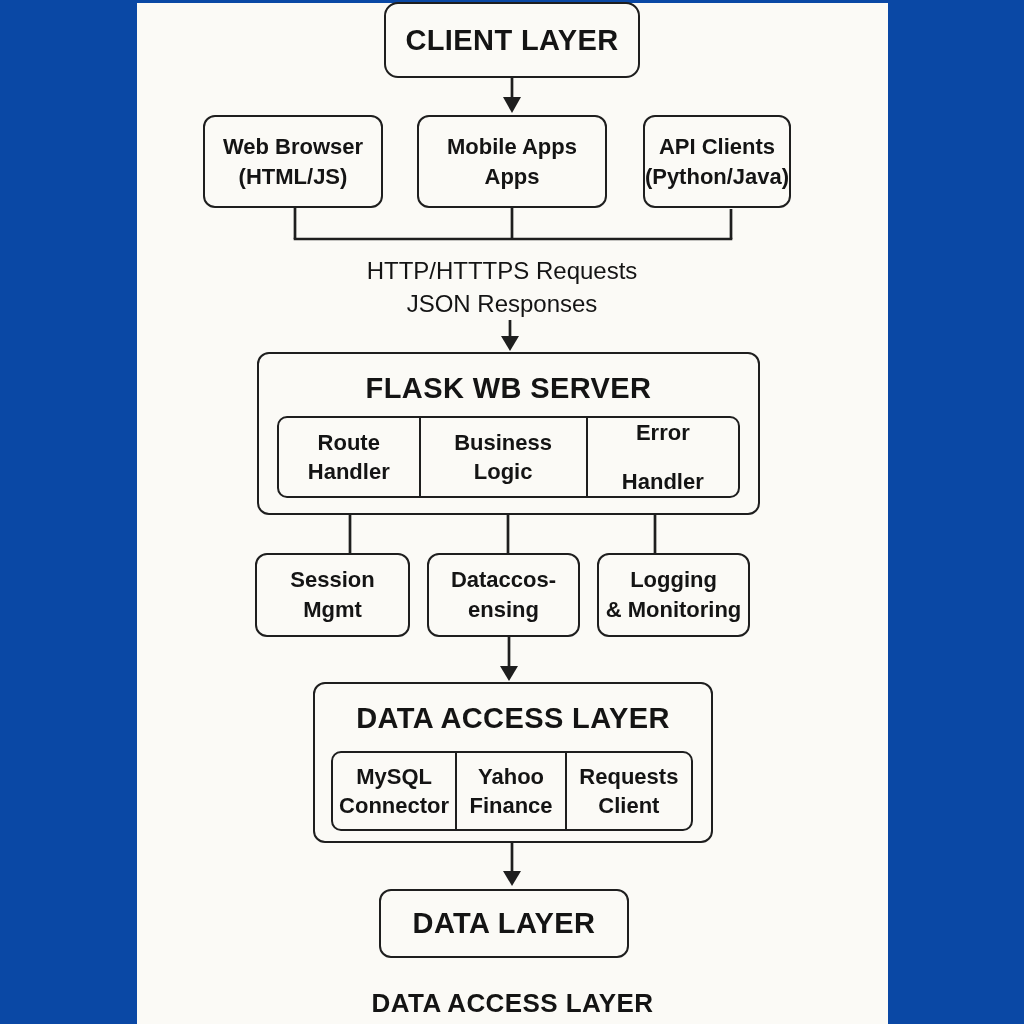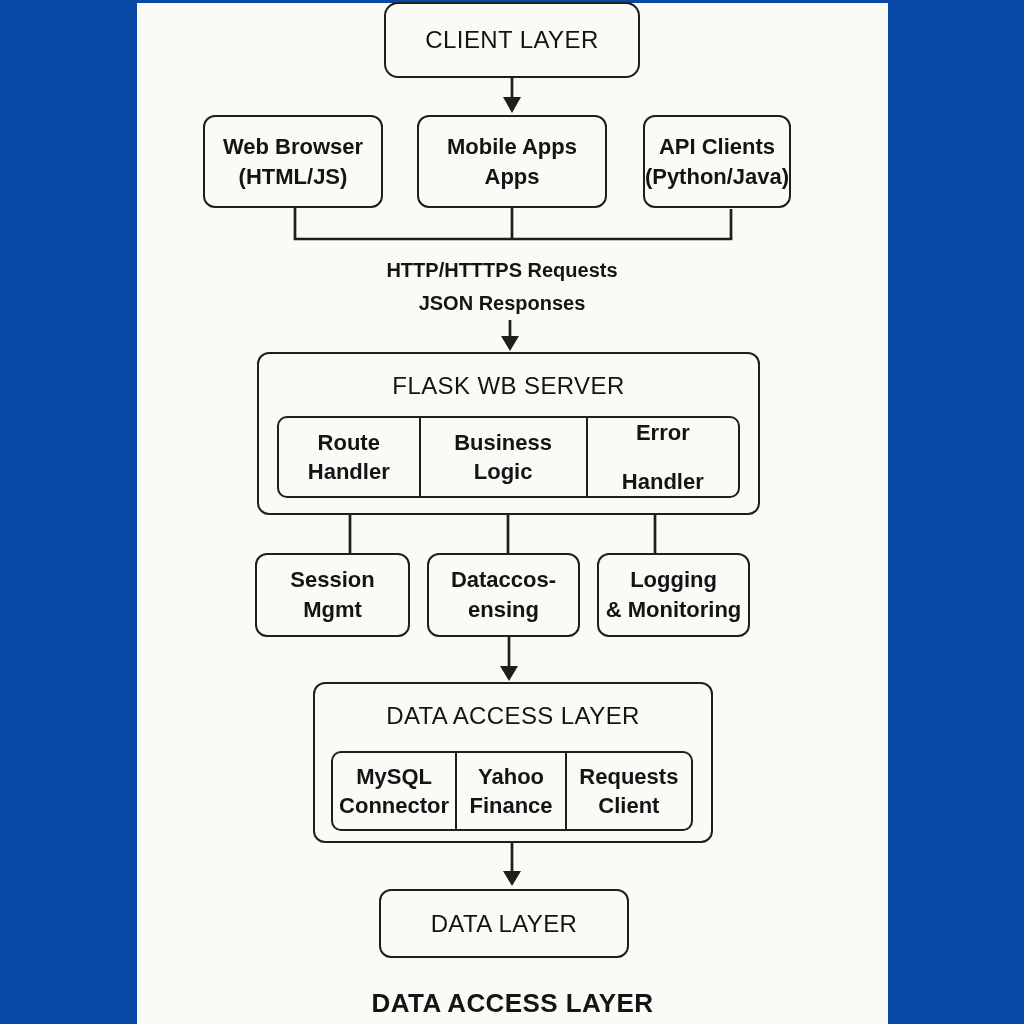--- a/index.html
+++ b/index.html
@@ -20,21 +20,21 @@
   .top-line{position:absolute; left:137px; top:0; width:751px; height:3px; background:var(--blue);}
   svg.connectors{position:absolute; left:0; top:0; z-index:1;}
   .node{
     position:absolute; z-index:2; box-sizing:border-box;
     border:2.6px solid var(--line); border-radius:12px;
     background:var(--bg); color:var(--ink);
     display:flex; flex-direction:column; align-items:center; justify-content:center;
     text-align:center;
   }
   .node .lbl{font-size:22px; font-weight:600; line-height:30px;}
-  .node-title{font-size:24px; font-weight:400; letter-spacing:.4px;}
+  .node-title{font-size:29px; font-weight:700; letter-spacing:.4px;}
   .container-node{justify-content:flex-start;}
   .container-node .node-title{margin-top:18px;}
   .inner-box{
     position:absolute; box-sizing:border-box;
     border:2.6px solid var(--line); border-radius:10px;
     display:flex; overflow:hidden; background:var(--bg);
   }
   .inner-cell{
     display:flex; flex-direction:column; align-items:center; justify-content:center;
     text-align:center; font-size:22px; font-weight:600; line-height:29px; color:var(--ink);
@@ -52,21 +52,21 @@
   .n-dataproc{left:427px; top:553px; width:153px; height:84px;}
   .n-logging{left:597px; top:553px; width:153px; height:84px;}
   .n-dal{left:313px; top:682px; width:400px; height:161px;}
   .dal-inner{left:16px; top:67px; width:362px; height:80px;}
   .dc-0{flex:125 0 0;} .dc-1{flex:110 0 0;} .dc-2{flex:127 0 0;}
   .n-datalayer{left:379px; top:889px; width:250px; height:69px;}
   
   .free-label{
     position:absolute; z-index:2; color:var(--ink); text-align:center;
   }
-  .http-label{left:252px; top:254px; width:500px; font-size:20px; font-weight:700; line-height:33px;}
+  .http-label{left:252px; top:254px; width:500px; font-size:24px; font-weight:400; line-height:33px;}
   .bottom-caption{left:137px; top:988px; width:751px; font-size:26px; font-weight:700; letter-spacing:.4px;}
 </style>
 </head>
 <body>
 
 <div class="canvas">
 
   <div class="side-band left"></div>
   <div class="side-band right"></div>
   <div class="top-line"></div>

